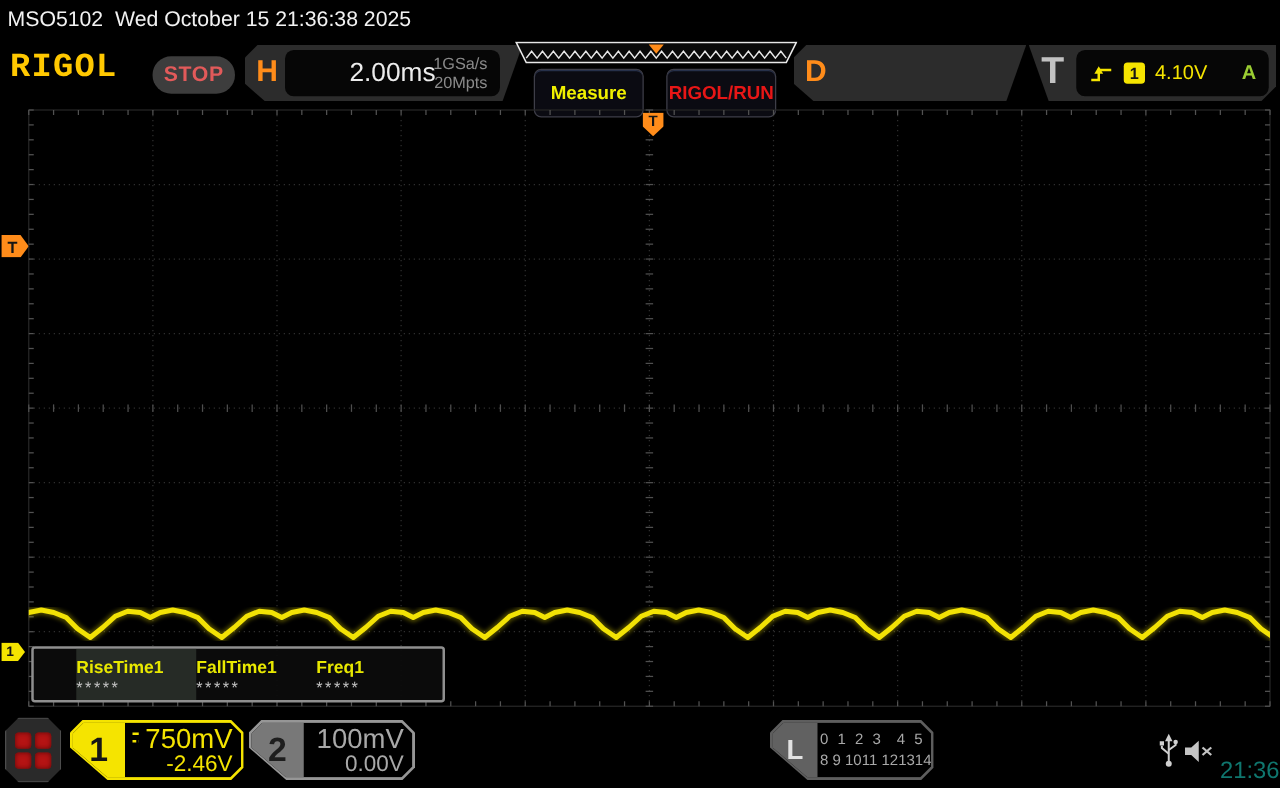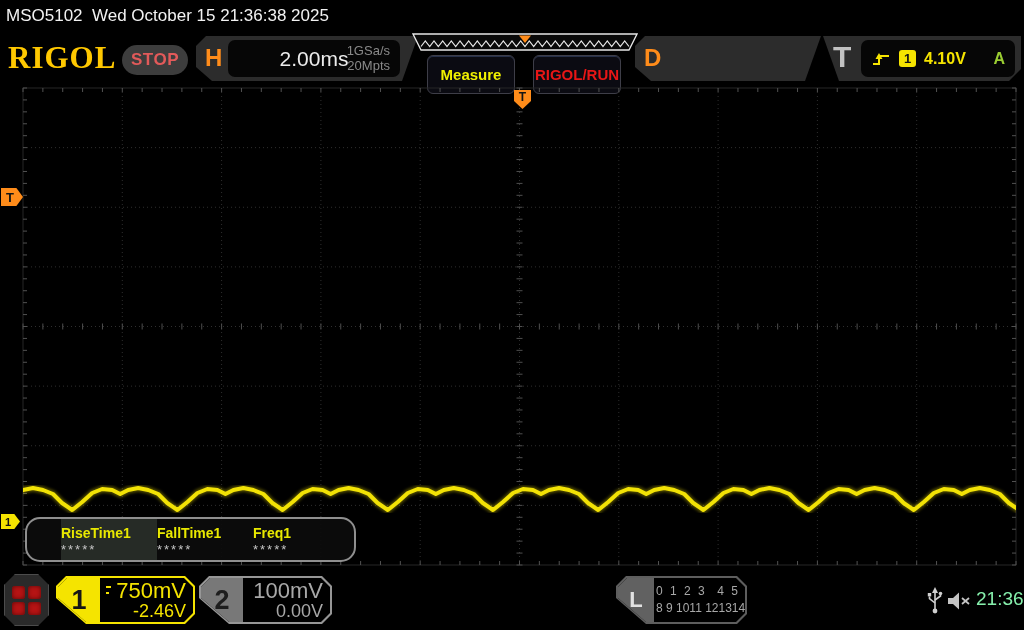--- a/index.html
+++ b/index.html
@@ -5,22 +5,22 @@
   html,body{margin:0;padding:0;background:#000;}
   body{width:1024px;height:630px;position:relative;overflow:hidden;
        font-family:"Liberation Sans",sans-serif;-webkit-font-smoothing:antialiased;}
   .abs{position:absolute;}
 
   
   #status-bar{left:0;top:0;width:1024px;height:30px;color:#f2f2f2;font-size:17px;
               padding-top:6px;padding-left:6px;white-space:pre;box-sizing:border-box;}
 
   
-  #rigol-logo{left:8px;top:40px;font-family:Liberation Serif, serif;font-weight:bold;
-              font-size:31px;color:#ffc800;letter-spacing:1px;}
+  #rigol-logo{left:8px;top:40px;font-family:Liberation Mono, monospace;font-weight:bold;
+              font-size:27px;color:#ffc800;letter-spacing:1px;}
   #stop-badge{left:122px;top:45px;width:66px;height:30px;background:#3d3d3d;border-radius:16px;
               display:flex;align-items:center;justify-content:center;color:#e25a5a;
               font-weight:bold;font-size:17px;letter-spacing:.5px;}
   .hdr-group{background:#2c2c2c;}
   #h-group{left:196px;top:36px;width:222px;height:45px;
            clip-path:polygon(10px 0,100% 0,calc(100% - 16px) 100%,16px 100%,0 calc(100% - 14px),0 10px);}
   #d-group{left:635px;top:36px;width:186px;height:45px;
            clip-path:polygon(10px 0,100% 0,calc(100% - 16px) 100%,16px 100%,0 calc(100% - 14px),0 10px);}
   #t-group{left:823px;top:36px;width:198px;height:45px;
            clip-path:polygon(0 0,100% 0,100% calc(100% - 12px),calc(100% - 12px) 100%,16px 100%);}
@@ -31,21 +31,21 @@
   .hdr-display{position:absolute;top:4px;bottom:4px;background:#060606;border-radius:7px;}
   #h-display{left:32px;right:18px;display:flex;align-items:center;}
   #h-timebase{flex:1;text-align:center;color:#ececec;font-size:21px;}
   #h-rate{position:absolute;right:10px;top:3px;text-align:right;color:#8a8a8a;
           font-size:13px;line-height:15px;}
   #d-display{left:32px;right:18px;display:flex;align-items:center;color:#ececec;
              font-size:21px;padding-left:36px;}
   #t-display{left:38px;right:6px;display:flex;align-items:center;gap:8px;padding:0 10px;}
   #t-source-badge{width:17px;height:17px;background:#f5e400;color:#151515;border-radius:3px;
                   font-weight:bold;font-size:13px;display:flex;align-items:center;justify-content:center;}
-  #t-level{color:#f5e400;font-size:16px;font-weight:bold;text-align:center;}
+  #t-level{color:#f5e400;font-size:16px;font-weight:normal;text-align:center;}
   #t-mode{margin-left:auto;color:#9acd32;font-size:16px;font-weight:bold;}
   .hdr-btn{width:88px;height:39px;background:#0b0b12;border:1px solid #3e3e48;border-radius:6px;
            display:flex;align-items:center;justify-content:center;font-weight:bold;font-size:15px;
            box-sizing:border-box;box-shadow:inset 0 1px 0 #26304a;}
   #measure-btn{left:427px;top:55px;color:#f0f000;}
   #stoprun-btn{left:533px;top:55px;color:#e81616;}
   #preview-strip{left:412px;top:33px;width:226px;height:19px;}
 
   
   #scope-svg{left:0;top:0;}
@@ -57,21 +57,21 @@
   #trig-level-marker span{color:#151515;font-size:13px;font-weight:bold;margin-left:5px;}
   #ch1-marker{left:1px;top:514px;width:19px;height:15px;background:#f5e400;}
   #ch1-marker span{color:#151515;font-size:11px;font-weight:bold;margin-left:4px;}
   #trig-pos-marker{left:514px;top:90px;width:17px;height:19px;background:#ff8c1a;
                    clip-path:polygon(0 0,100% 0,100% 58%,50% 100%,0 58%);
                    display:flex;justify-content:center;}
   #trig-pos-marker span{color:#151515;font-size:12px;font-weight:bold;line-height:14px;}
 
   
   #measure-panel{left:25px;top:517px;width:331px;height:45px;background:rgba(12,12,12,.93);
-                 border:2px solid #8f8f8f;border-radius:15px;box-sizing:border-box;
+                 border:2px solid #8f8f8f;border-radius:3px;box-sizing:border-box;
                  display:flex;align-items:stretch;padding-left:34px;overflow:hidden;}
   .meas-cell{width:96px;padding-top:5px;box-sizing:border-box;}
   .meas-cell.selected{background:#262b26;}
   .meas-name{color:#e8e800;font-size:14px;font-weight:bold;line-height:18px;}
   .meas-value{color:#c4c4c4;font-size:13px;letter-spacing:2px;line-height:16px;}
 
   
   #grid-menu-btn{left:4px;top:574px;width:45px;height:52px;background:#2a2a2a;
                  border:1px solid #4c4c4c;box-sizing:border-box;
                  clip-path:polygon(11px 0,calc(100% - 11px) 0,100% 11px,100% calc(100% - 11px),calc(100% - 11px) 100%,11px 100%,0 calc(100% - 11px),0 11px);
@@ -103,21 +103,21 @@
   #logic-tab{position:absolute;left:0;top:0;bottom:0;width:36px;background:#616161;
              display:flex;align-items:center;justify-content:center;color:#e2e2e2;
              font-size:22px;font-weight:bold;}
   #logic-nums{position:absolute;left:38px;right:3px;top:4px;bottom:4px;color:#a8a8a8;
               display:flex;flex-direction:column;justify-content:center;text-align:center;}
   #logic-row1{font-size:12px;letter-spacing:2px;line-height:17px;white-space:pre;}
   #logic-row2{font-size:12px;letter-spacing:0px;line-height:17px;white-space:pre;}
 
   #usb-icon{left:926px;top:586px;}
   #mute-icon{left:946px;top:590px;}
-  #clock{left:976px;top:588px;color:#86efac;font-size:19px;}
+  #clock{left:976px;top:606px;color:#0f766e;font-size:19px;}
 </style>
 </head>
 <body>
 
 <div class="abs" id="status-bar">MSO5102  Wed October 15 21:36:38 2025</div>
 
 <div class="abs" id="rigol-logo">RIGOL</div>
 <div class="abs" id="stop-badge">STOP</div>
 
 <div class="abs hdr-group" id="h-group">

